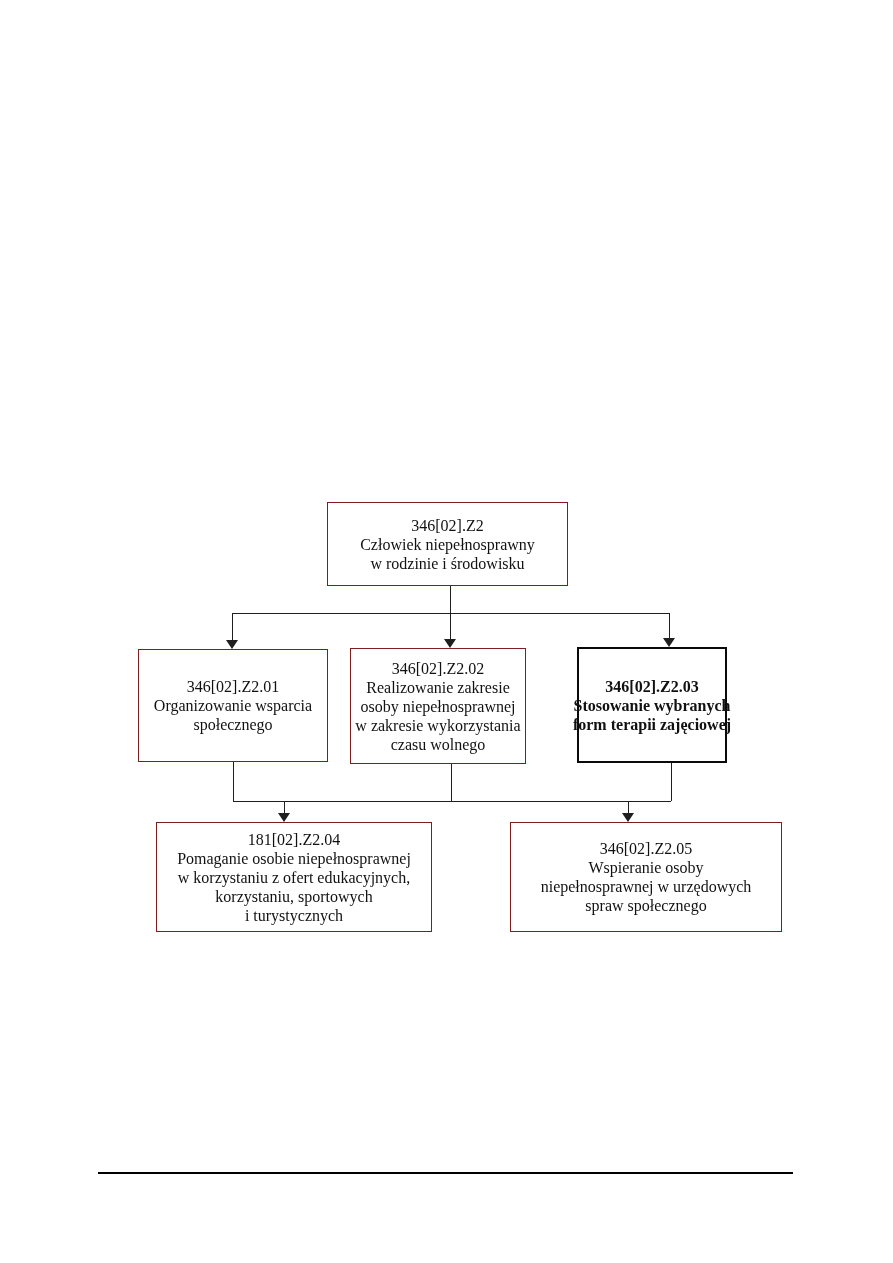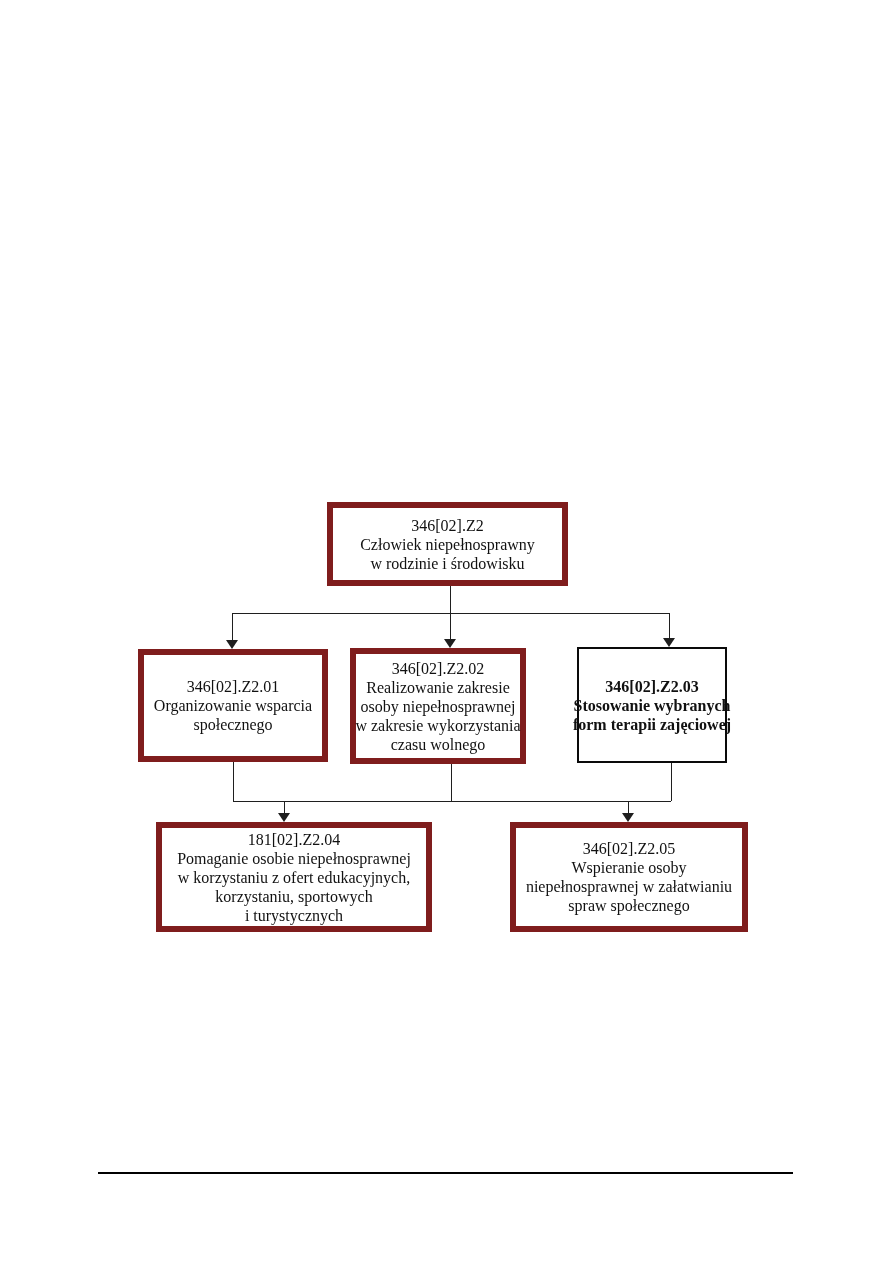--- a/index.html
+++ b/index.html
@@ -12,21 +12,21 @@
     width: 893px;
     height: 1263px;
     background: #ffffff;
     overflow: hidden;
     font-family: "Liberation Serif", "DejaVu Serif", serif;
     color: #111111;
   }
   .node {
     position: absolute;
     box-sizing: border-box;
-    border: 6px solid #7f1d1d;
+    border: 1px solid #7f1d1d;
     background: #ffffff;
     display: flex;
     flex-direction: column;
     justify-content: center;
     align-items: center;
     text-align: center;
     font-size: 16px;
     line-height: 19px;
   }
   .node.bold {
@@ -58,21 +58,21 @@
     height: 2px;
     background: #000000;
   }
 
   
   .n0 { left: 327px; top: 502px; width: 241px; height: 84px; }
   .n1 { left: 138px; top: 649px; width: 190px; height: 113px; }
   .n2 { left: 350px; top: 648px; width: 176px; height: 116px; }
   .n3 { left: 577px; top: 647px; width: 150px; height: 116px; }
   .n4 { left: 156px; top: 822px; width: 276px; height: 110px; }
-  .n5 { left: 510px; top: 822px; width: 238px; height: 110px; }
+  .n5 { left: 510px; top: 822px; width: 272px; height: 110px; }
 </style>
 </head>
 <body>
 
 <div class="page">
 
   <div>
 
     <div class="node n0">
       <div class="nl">346[02].Z2</div>
@@ -104,21 +104,21 @@
       <div class="nl">181[02].Z2.04</div>
       <div class="nl">Pomaganie osobie niepełnosprawnej</div>
       <div class="nl">w korzystaniu z ofert edukacyjnych,</div>
       <div class="nl">korzystaniu, sportowych</div>
       <div class="nl">i turystycznych</div>
     </div>
 
     <div class="node n5">
       <div class="nl">346[02].Z2.05</div>
       <div class="nl">Wspieranie osoby</div>
-      <div class="nl">niepełnosprawnej w załatwianiu</div>
+      <div class="nl">niepełnosprawnej w urzędowych</div>
       <div class="nl">spraw społecznego</div>
     </div>
 
     <div class="vline" style="left:450px; top:586px; height:27px;"></div>
     <div class="hline" style="left:232px; top:613px; width:438px;"></div>
 
     <div class="vline" style="left:232px; top:613px; height:27px;"></div>
     <div class="arrowhead" style="left:226px; top:640px;"></div>
 
     <div class="vline" style="left:450px; top:613px; height:26px;"></div>

